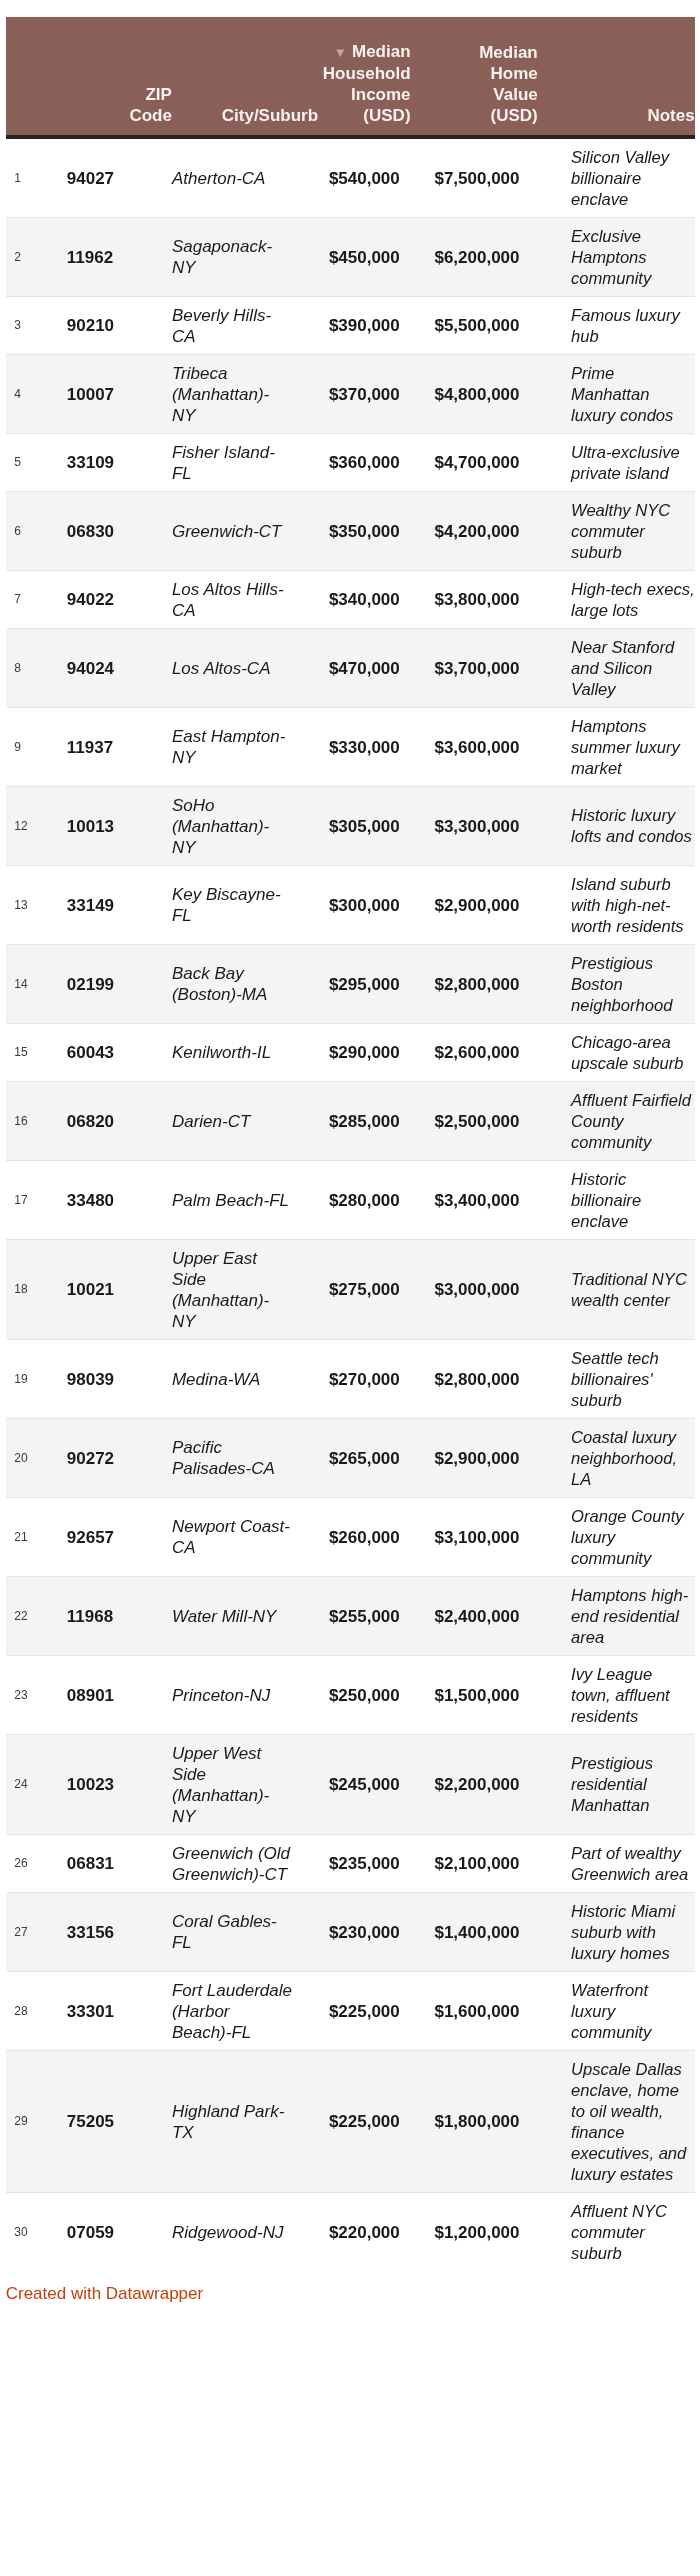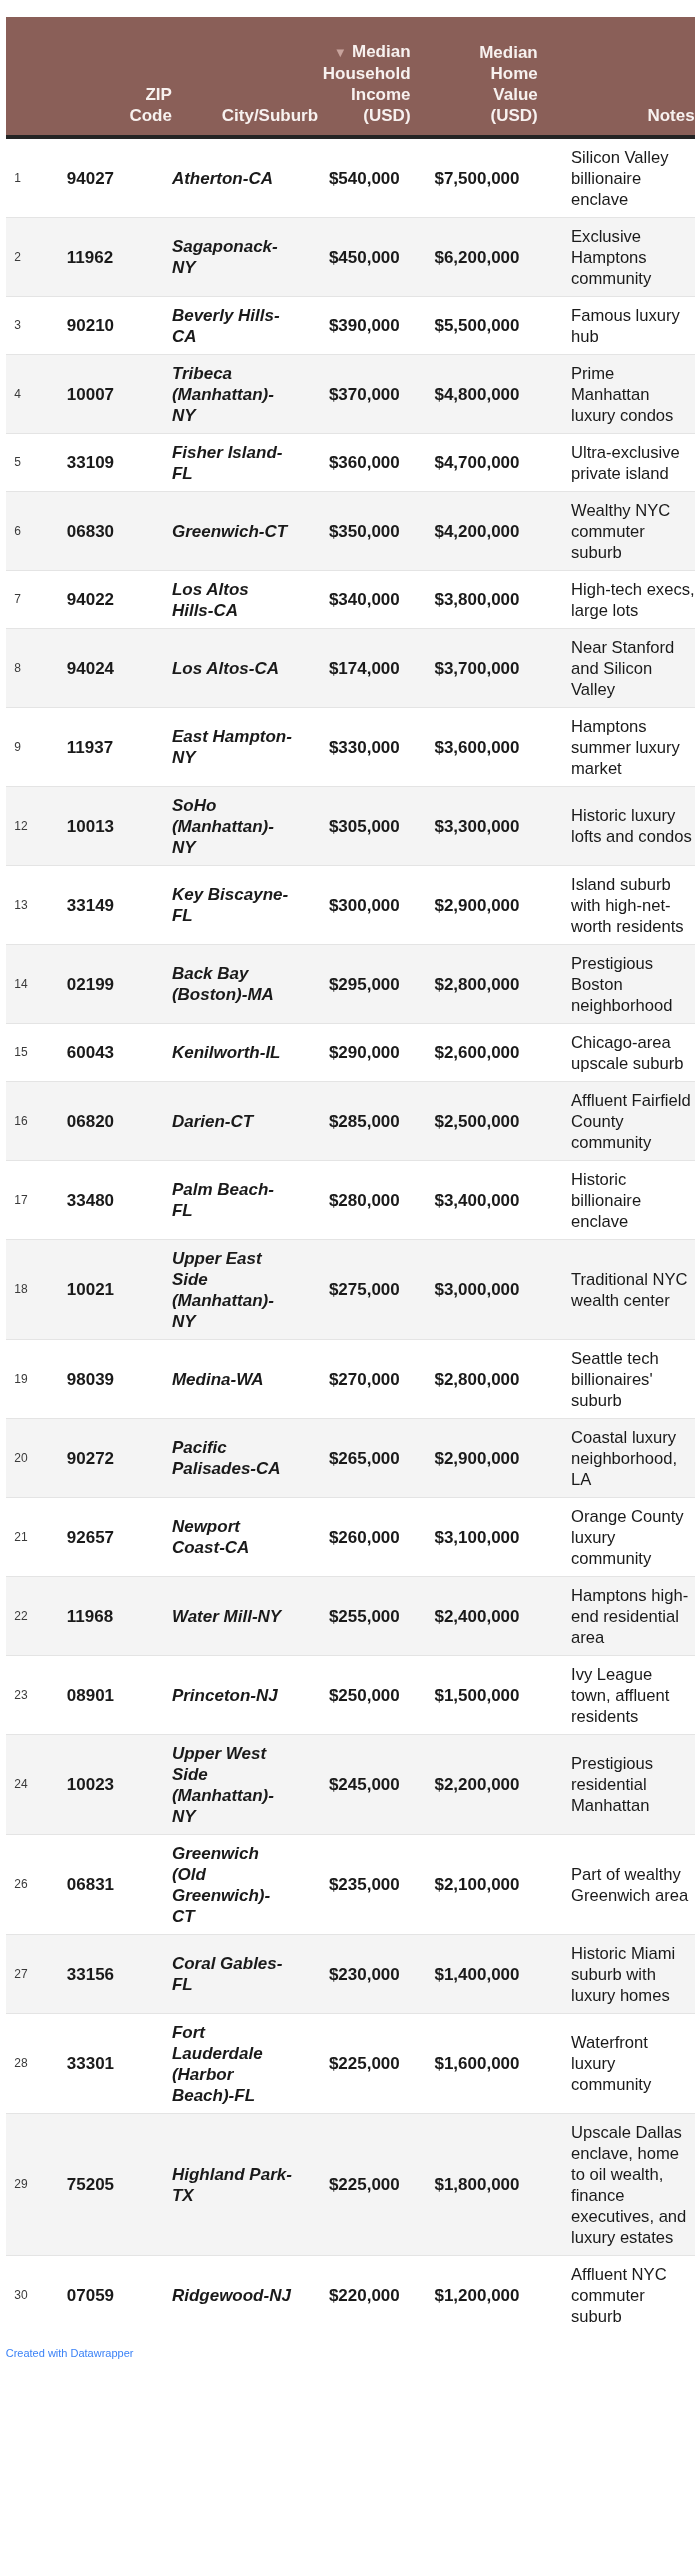--- a/index.html
+++ b/index.html
@@ -59,39 +59,40 @@
   tbody tr + tr { border-top: 1.1px solid #e4e4e4; }
   tbody tr:nth-child(even) { background: #f4f4f4; }
 
   td.c-rank {
     font-size: 12px;
     color: #3a3a3a;
     padding-left: 8.6px;
   }
   td.c-zip  { font-weight: bold; }
   td.c-city {
-    font-weight: bold;
+    font-weight: normal;
     font-style: italic;
     padding-right: 26px;
   }
   td.c-income, td.c-home {
     font-weight: bold;
     text-align: center;
     padding-right: 5.7px;
   }
   td.c-notes {
+    font-style: italic;
     font-size: 16.6px;
     padding-left: 27.6px;
   }
 
   .attribution {
     display: inline-block;
     margin: 12.6px 0 20.7px 5.7px;
-    font-size: 11px;
-    color: #3b82f6;
+    font-size: 17px;
+    color: #c2410c;
     text-decoration: none;
     cursor: pointer;
   }
 </style>
 </head>
 <body>
 
 
 
 <div class="table-wrap">
@@ -175,21 +176,21 @@
     <td class="c-zip">94022</td>
     <td class="c-city">Los Altos Hills-CA</td>
     <td class="c-income">$340,000</td>
     <td class="c-home">$3,800,000</td>
     <td class="c-notes">High-tech execs, large lots</td>
   </tr>
         <tr>
     <td class="c-rank">8</td>
     <td class="c-zip">94024</td>
     <td class="c-city">Los Altos-CA</td>
-    <td class="c-income">$174,000</td>
+    <td class="c-income">$470,000</td>
     <td class="c-home">$3,700,000</td>
     <td class="c-notes">Near Stanford and Silicon Valley</td>
   </tr>
         <tr>
     <td class="c-rank">9</td>
     <td class="c-zip">11937</td>
     <td class="c-city">East Hampton-NY</td>
     <td class="c-income">$330,000</td>
     <td class="c-home">$3,600,000</td>
     <td class="c-notes">Hamptons summer luxury market</td>

